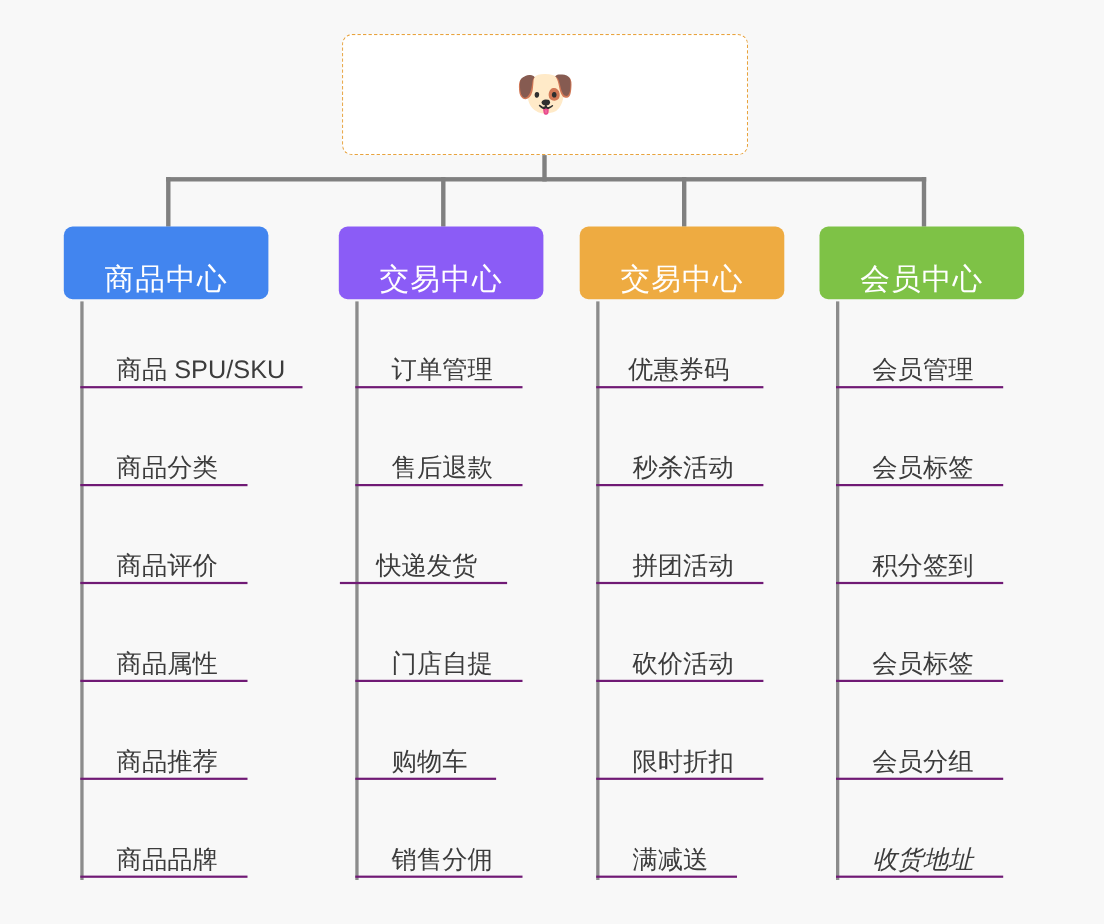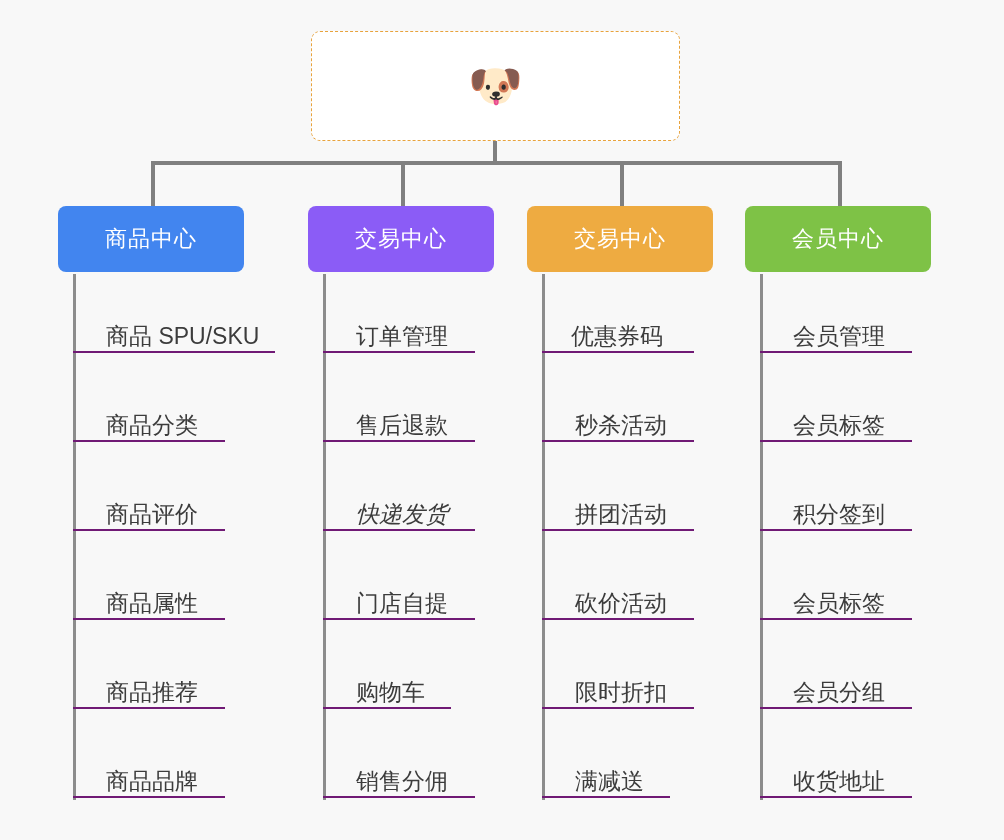--- a/index.html
+++ b/index.html
@@ -59,24 +59,24 @@
   .column {
     position: absolute;
     top: 206px;
   }
   .cat-box {
     position: absolute;
     top: 0;
     height: 66px;
     border-radius: 8px;
     display: flex;
-    align-items: center;
+    align-items: flex-end;
     justify-content: center;
     color: #ffffff;
-    font-size: 22px;
+    font-size: 27px;
     letter-spacing: 1px;
     box-sizing: border-box;
   }
   .spine {
     position: absolute;
     top: 68px;
     width: 3px;
     background: #8c8c8c;
   }
   .leaf {
@@ -142,21 +142,21 @@
         <div class="cat-box" style="background: #8b5cf6; left: 0px; width: 186px;">
           <span>交易中心</span>
         </div>
         <div class="spine" style="left: 15px; height: 526px;"></div>
         <div class="leaf" style="left: 15px; width: 152px; top: 103px;">
           <span class="leaf-label" style="margin-left: 33px;">订单管理</span>
         </div>
         <div class="leaf" style="left: 15px; width: 152px; top: 192px;">
           <span class="leaf-label" style="margin-left: 33px;">售后退款</span>
         </div>
-        <div class="leaf" style="left: 15px; width: 152px; top: 281px; font-style: italic;">
+        <div class="leaf" style="left: 1px; width: 152px; top: 281px;">
           <span class="leaf-label" style="margin-left: 33px;">快递发货</span>
         </div>
         <div class="leaf" style="left: 15px; width: 152px; top: 370px;">
           <span class="leaf-label" style="margin-left: 33px;">门店自提</span>
         </div>
         <div class="leaf" style="left: 15px; width: 128px; top: 459px;">
           <span class="leaf-label" style="margin-left: 33px;">购物车</span>
         </div>
         <div class="leaf" style="left: 15px; width: 152px; top: 548px;">
           <span class="leaf-label" style="margin-left: 33px;">销售分佣</span>
@@ -199,19 +199,19 @@
         </div>
         <div class="leaf" style="left: 15px; width: 152px; top: 281px;">
           <span class="leaf-label" style="margin-left: 33px;">积分签到</span>
         </div>
         <div class="leaf" style="left: 15px; width: 152px; top: 370px;">
           <span class="leaf-label" style="margin-left: 33px;">会员标签</span>
         </div>
         <div class="leaf" style="left: 15px; width: 152px; top: 459px;">
           <span class="leaf-label" style="margin-left: 33px;">会员分组</span>
         </div>
-        <div class="leaf" style="left: 15px; width: 152px; top: 548px;">
+        <div class="leaf" style="left: 15px; width: 152px; top: 548px; font-style: italic;">
           <span class="leaf-label" style="margin-left: 33px;">收货地址</span>
         </div>
       </div>
     </div>
 
 </div>
 
 </body></html>

